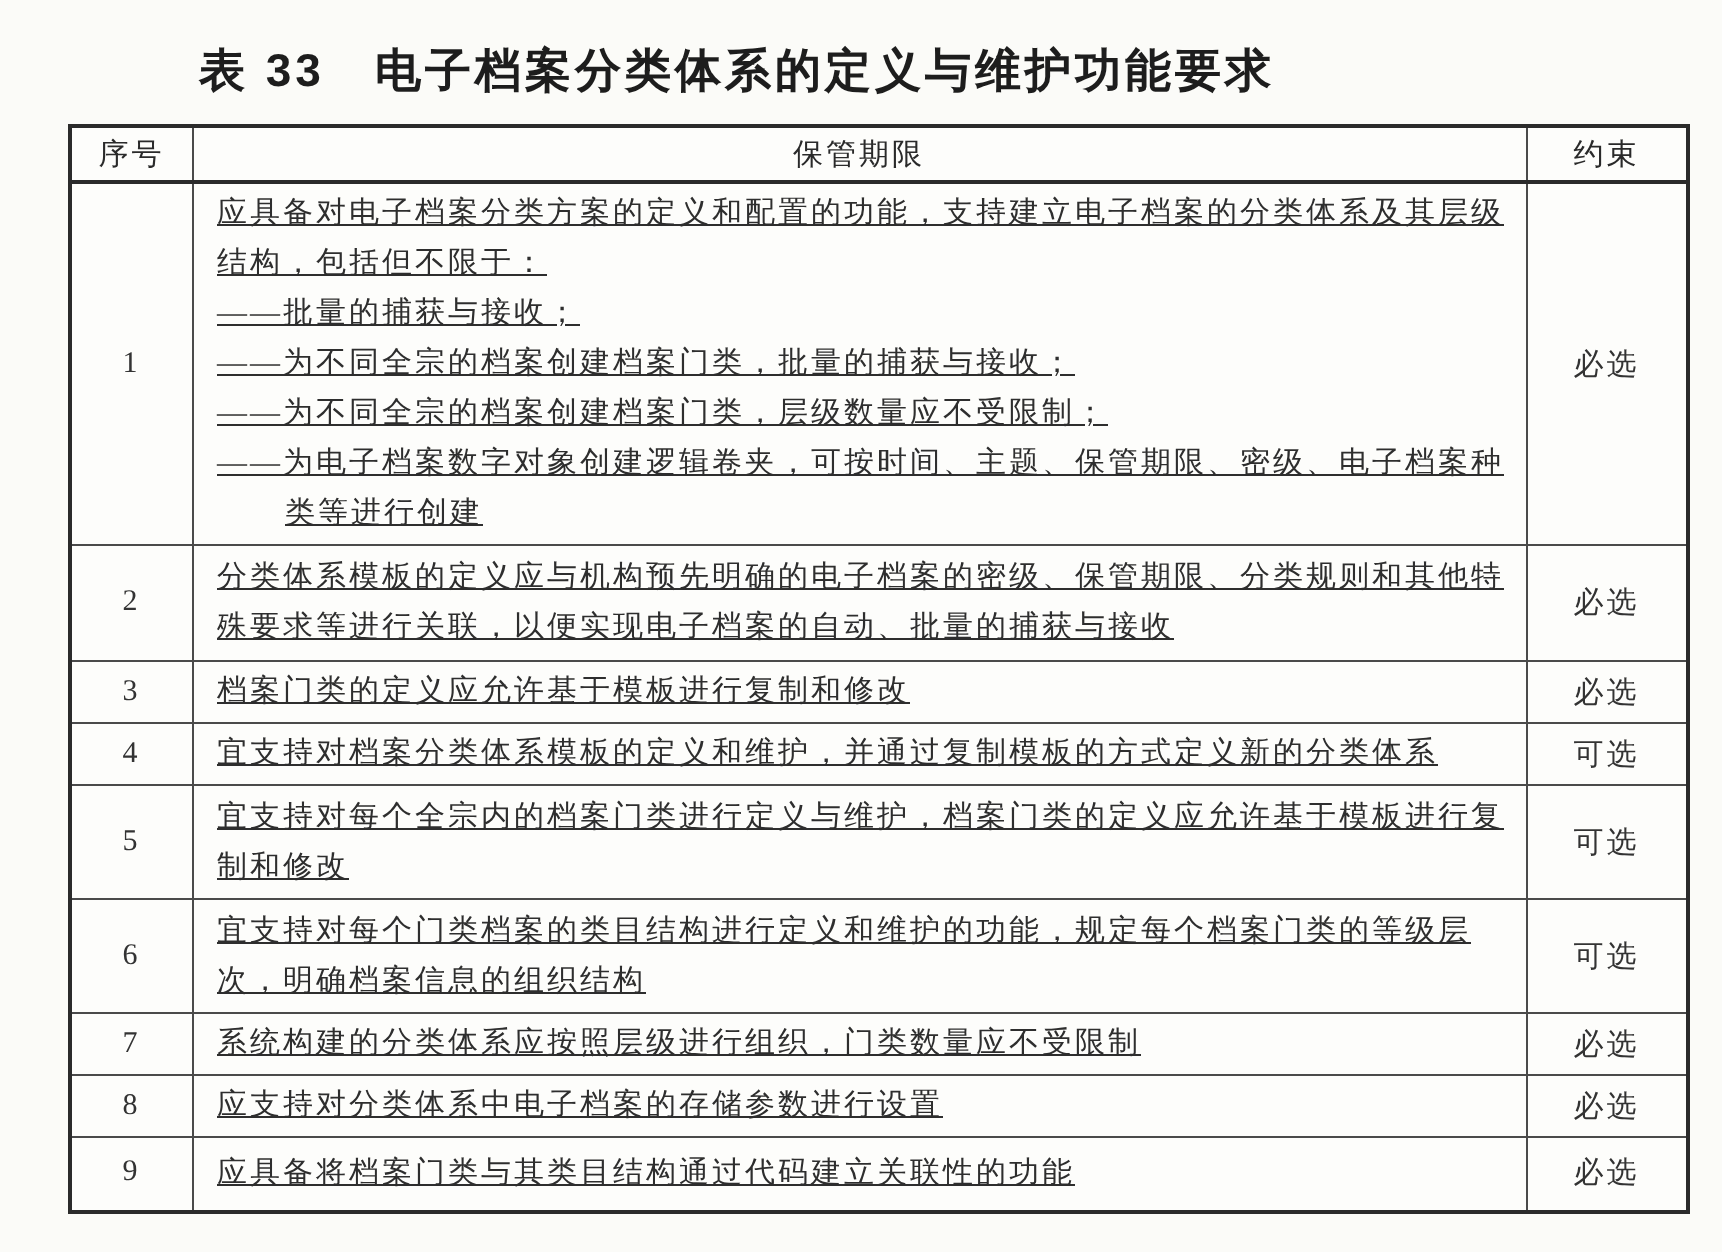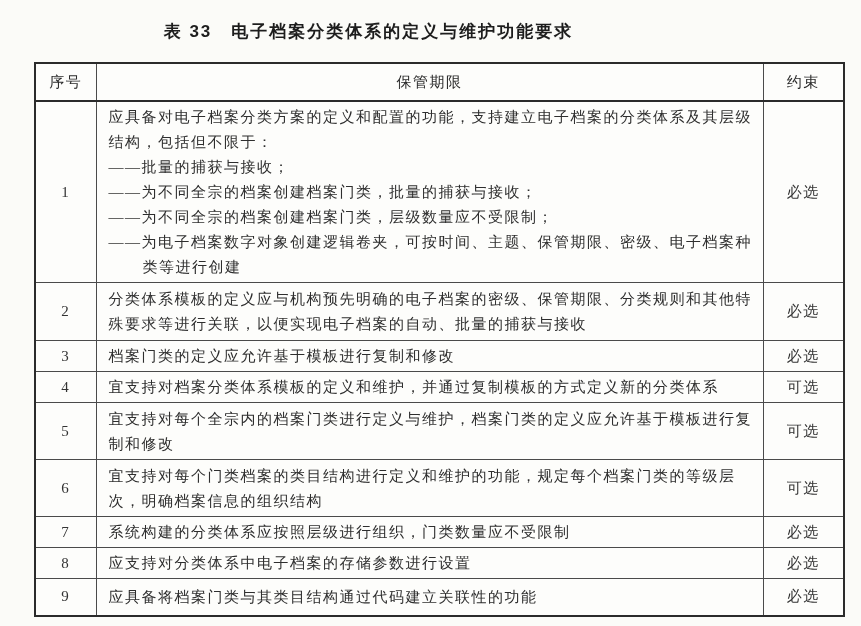--- a/index.html
+++ b/index.html
@@ -14,21 +14,21 @@
     overflow: hidden;
   }
   .page-title {
     position: absolute;
     top: 20px;
     left: 0;
     width: 737px;
     text-align: center;
     font-family: "Liberation Sans", sans-serif;
     font-weight: bold;
-    font-size: 17px;
+    font-size: 23px;
     letter-spacing: 2px;
     color: #1d1d1d;
     white-space: pre;
   }
   table.gb-table {
     position: absolute;
     left: 34px;
     top: 62px;
     width: 809px;
     border-collapse: collapse;
@@ -40,35 +40,36 @@
   table.gb-table col.c-req { width: 667px; }
   table.gb-table col.c-con { width: 81px; }
   table.gb-table { border: 2px solid #2b2b2b; }
   table.gb-table th,
   table.gb-table td {
     border: 1px solid #4a4a4a;
     vertical-align: middle;
     letter-spacing: 1.5px;
     font-weight: normal;
   }
-  table.gb-table thead tr { height: 38px; }
+  table.gb-table thead tr { height: 28px; }
   table.gb-table thead th {
     border-bottom: 2px solid #2b2b2b;
     text-align: center;
     font-size: 15px;
     color: #2a2a2a;
   }
   td.num-cell, td.con-cell {
     text-align: center;
     color: #333333;
   }
   td.req-cell {
     padding: 3px 10px 2px 12px;
     line-height: 25px;
     color: #2e2e2e;
+    text-decoration: underline;
   }
   .dash-item {
     padding-left: 34px;
     text-indent: -34px;
   }
   tbody tr:nth-child(1) { height: 178px; }
   tbody tr:nth-child(2) { height: 58px; }
   tbody tr:nth-child(3) { height: 29px; }
   tbody tr:nth-child(4) { height: 31px; }
   tbody tr:nth-child(5) { height: 57px; }

